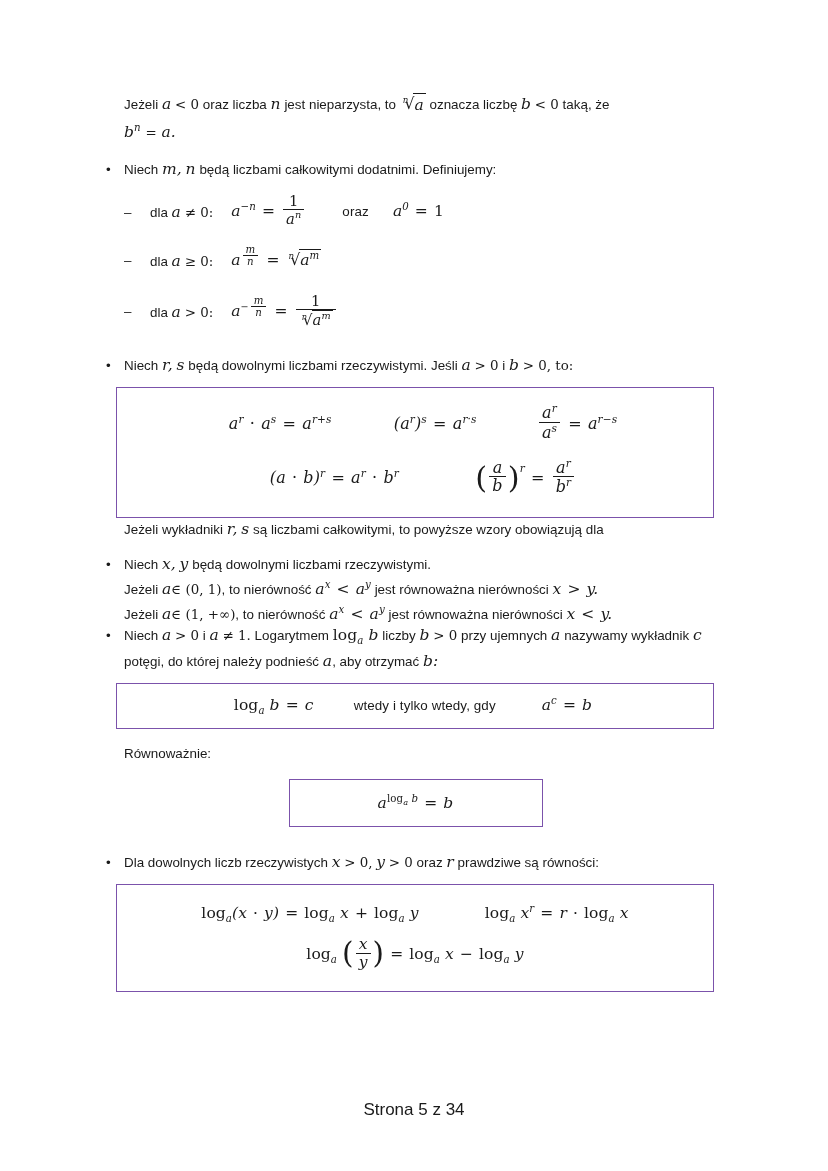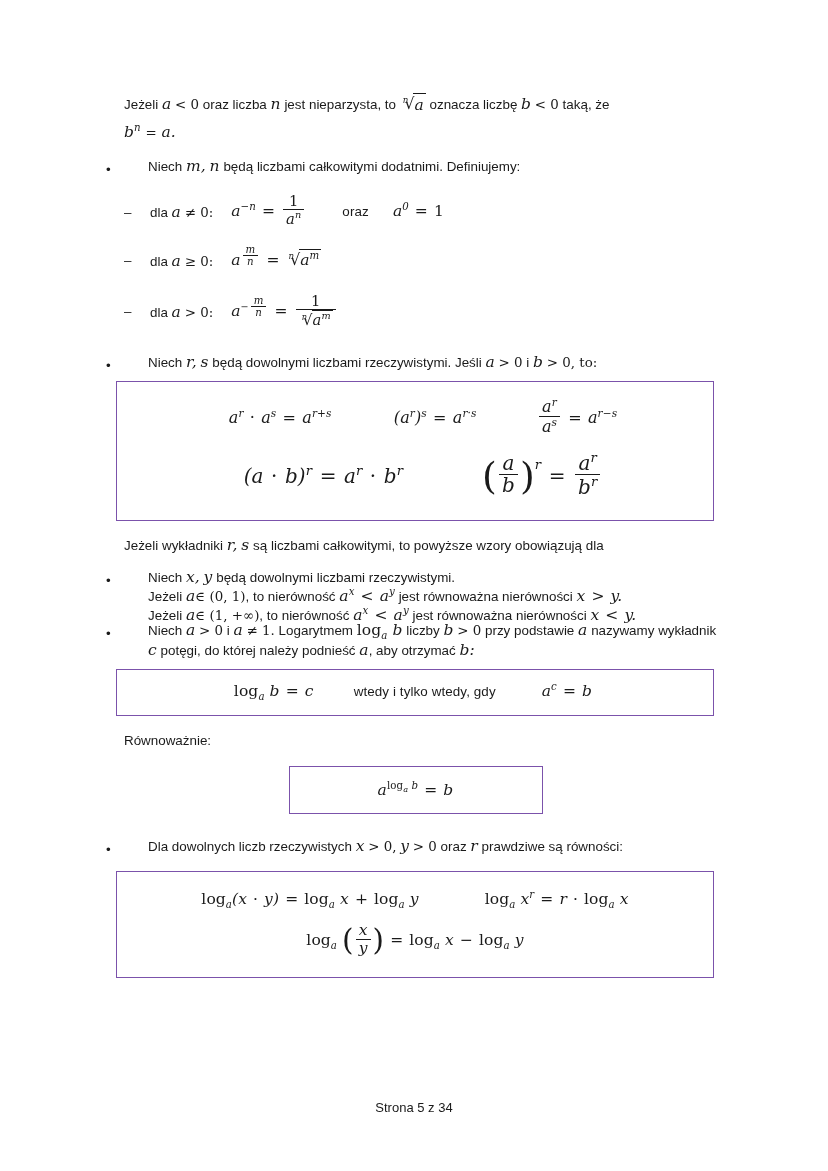--- a/index.html
+++ b/index.html
@@ -126,22 +126,21 @@
     flex: 0 0 21px;
     font-size: 13.4px;
     line-height: 22px;
     text-align: left;
     padding-left: 3px;
     box-sizing: border-box;
   }
   .bullet-body {
     flex: 1 1 auto;
     font-size: 13.4px;
-    line-height: 14px;
-    margin-left: 24px;
+    line-height: 20px;
   }
 
   .dash-row {
     display: flex;
     align-items: center;
     margin-left: 21px;
   }
   .dash-mark {
     width: 26px;
     flex: 0 0 26px;
@@ -185,21 +184,21 @@
   .heading .num { margin-right: 9px; }
   .heading .ttl { font-variant: small-caps; font-size: 17px; }
 
   
   .footer {
     position: absolute;
     left: 0;
     top: 1100px;
     width: 828px;
     text-align: center;
-    font-size: 13px;
+    font-size: 17px;
   }
 </style>
 </head>
 <body>
 
 <div class="page">
   <div class="content">
 
     <div class="blk">
       <div class="para">
@@ -287,36 +286,36 @@
         <span class="m">s</span>
         <span>będą dowolnymi liczbami rzeczywistymi. Jeśli</span>
         <span class="m">a</span>
         <span class="mu">&gt; 0</span>
         <span>i</span>
         <span class="m">b</span>
         <span class="mu">&gt; 0, to:</span>
       </div>
     </div>
 
-    <div class="fbox box-wide" style="margin-top:4px;padding:17px 0 19px 16px;">
+    <div class="fbox box-wide" style="margin-top:10px;padding:17px 0 19px 16px;">
       <div class="box-line m" style="font-size:16px;">
         <span>a<sup class="ex">r</sup> <span class="op">·</span> a<sup class="ex">s</sup> <span class="op">=</span> a<sup class="ex">r+s</sup></span>
         <span style="display:inline-block;width:52px"></span>
         <span>(a<sup class="ex">r</sup>)<sup class="ex">s</sup> <span class="op">=</span> a<sup class="ex">r·s</sup></span>
         <span style="display:inline-block;width:50px"></span>
         <span><span class="frac" style="font-size:1em;"><span class="num">a<sup class="ex">r</sup></span><span class="den">a<sup class="ex">s</sup></span></span> <span class="op">=</span> a<sup class="ex">r−s</sup></span>
       </div>
-      <div class="box-line m" style="font-size:20px;margin-top:16px;">
+      <div class="box-line m" style="font-size:16px;margin-top:16px;">
         <span>(a <span class="op">·</span> b)<sup class="ex">r</sup> <span class="op">=</span> a<sup class="ex">r</sup> <span class="op">·</span> b<sup class="ex">r</sup></span>
         <span style="display:inline-block;width:66px"></span>
         <span><span class="bigparen">(</span><span class="frac" style="font-size:1em;"><span class="num">a</span><span class="den">b</span></span><span class="bigparen">)</span><sup class="ex" style="vertical-align:top;position:relative;top:0.25em;">r</sup> <span class="op">=</span> <span class="frac" style="font-size:1em;"><span class="num">a<sup class="ex">r</sup></span><span class="den">b<sup class="ex">r</sup></span></span></span>
       </div>
     </div>
 
-    <div class="blk" style="margin-top:13px;margin-bottom:13px;">
+    <div class="blk" style="margin-bottom:13px;">
       <div class="para">
         <span>Jeżeli wykładniki</span>
         <span class="m">r</span><span class="m">,</span>
         <span class="m">s</span>
         <span>są liczbami całkowitymi, to powyższe wzory obowiązują dla</span>
       </div>
     </div>
 
     <div class="bullet-row">
       <div class="bullet-dot">•</div>
@@ -352,21 +351,21 @@
         <span class="m">a</span>
         <span class="mu">&gt; 0</span>
         <span>i</span>
         <span class="m">a</span>
         <span class="mu">≠ 1.</span>
         <span>Logarytmem</span>
         <span class="m"><span class="upr" style="font-family:'DejaVu Serif',serif;">log</span><sub class="sb">a</sub> b</span>
         <span>liczby</span>
         <span class="m">b</span>
         <span class="mu">&gt; 0</span>
-        <span>przy podstawie</span>
+        <span>przy ujemnych</span>
         <span class="m">a</span>
         <span>nazywamy</span>
         <span>wykładnik</span>
         <span class="m">c</span>
         <span>potęgi, do której należy podnieść</span>
         <span class="m">a</span><span>, aby otrzymać</span>
         <span class="m">b:</span>
       </div>
     </div>
 

